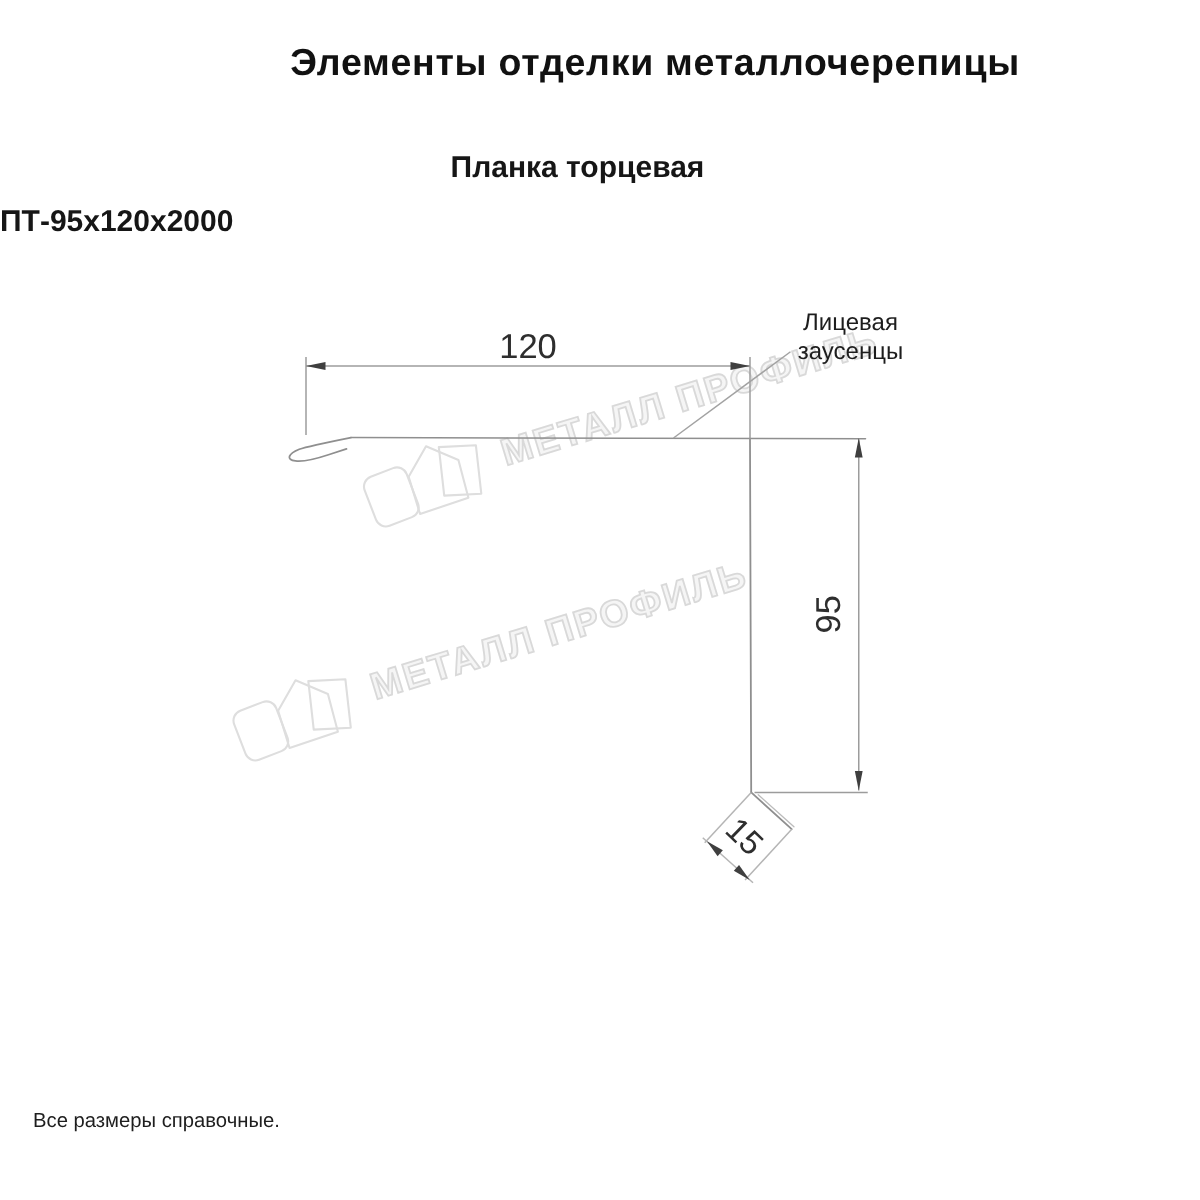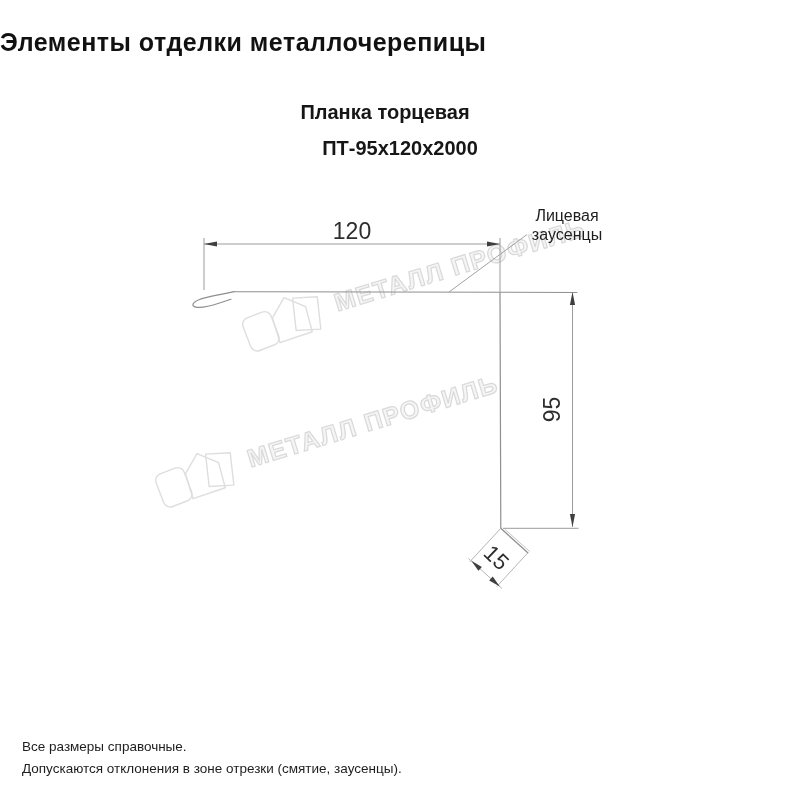--- a/index.html
+++ b/index.html
@@ -2,29 +2,29 @@
 <html><head>
 <meta charset="utf-8">
 <style>
   html,body{margin:0;padding:0;background:#fff;}
   #canvas{
     position:relative;width:800px;height:800px;background:#ffffff;overflow:hidden;
     font-family:"Liberation Sans","DejaVu Sans",sans-serif;color:#1a1a1a;
   }
   .abs{position:absolute;}
   .page-title{
-    left:0;top:28px;width:680px;text-align:left;
+    left:0;top:28px;width:680px;text-align:right;
     font-size:25px;font-weight:bold;letter-spacing:0.5px;color:#111;
   }
   .product-name{
     left:0;top:101px;width:770px;text-align:center;
     font-size:20px;font-weight:bold;color:#161616;
   }
   .product-code{
-    left:0;top:137px;width:800px;text-align:center;
+    left:0;top:137px;width:800px;text-align:left;
     font-size:20px;font-weight:bold;color:#161616;
   }
   .face-label{
     left:520px;top:206px;width:94px;text-align:center;
     font-size:16px;line-height:19px;color:#1d1d1d;
   }
   .face-label span{display:block;}
   .footer{left:22px;font-size:13.5px;color:#1e1e1e;}
   .footer.n1{top:739px;}
   .footer.n2{top:761px;}
@@ -119,15 +119,14 @@
 
     <path d="M 527,234.5 L 449,292" stroke="#a2a2a2" stroke-width="1" fill="none"></path>
   </svg>
 
   <div class="abs face-label lbl">
     <span>Лицевая</span>
     <span>заусенцы</span>
   </div>
 
   <div class="abs footer n1">Все размеры справочные.</div>
-  <div class="abs footer n2">Допускаются отклонения в зоне отрезки (смятие, заусенцы).</div>
 
 </div>
 
 </body></html>

